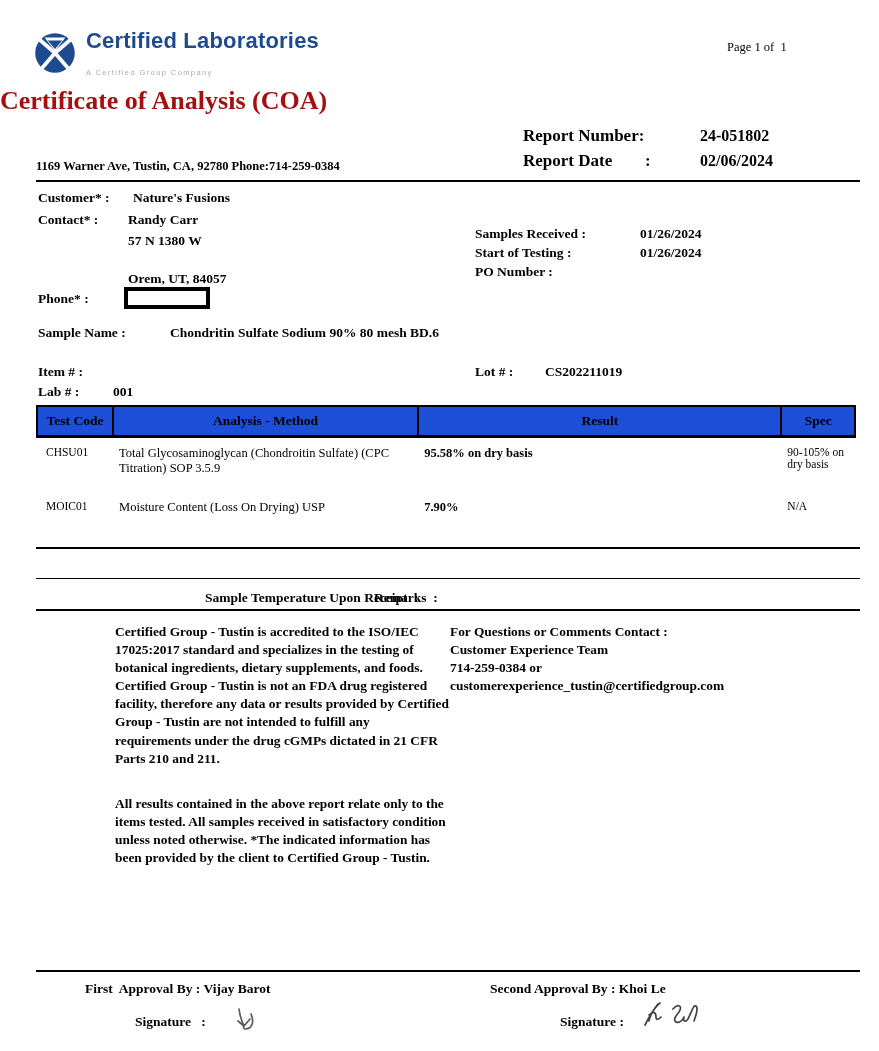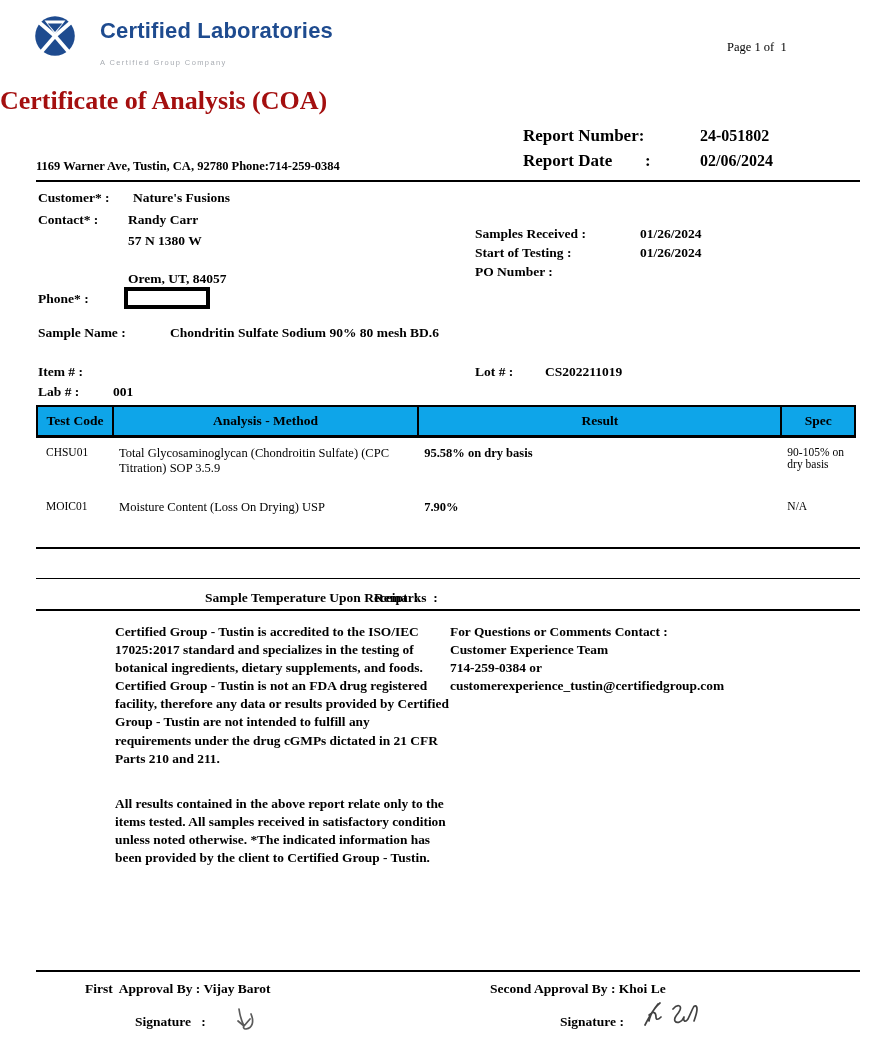--- a/index.html
+++ b/index.html
@@ -6,41 +6,41 @@
   html,body { background:#e9e9e9; }
   .page {
     position:relative; width:879px; height:1051px; margin:0 auto;
     background:#ffffff; font-family:"Liberation Serif", serif; color:#000;
     overflow:hidden;
   }
   .abs { position:absolute; white-space:pre; }
   .divider { position:absolute; background:#000; }
 
   
-  .logo-wrap { position:absolute; left:30px; top:10px; display:flex; align-items:flex-start; gap:20px; }
+  .logo-wrap { position:absolute; left:30px; top:20px; display:flex; align-items:flex-end; gap:6px; }
   .logo-text-name { font-family:"Liberation Sans", sans-serif; font-weight:bold; font-size:22px; color:#1e4b8f; letter-spacing:0.2px; margin-top:8px; }
   .logo-tagline { font-family:"Liberation Sans", sans-serif; font-size:7.5px; color:#a9adb3; letter-spacing:1.4px; margin-top:14px; }
   .page-indicator { left:727px; top:40px; font-size:12.5px; }
 
   
   .doc-title { position:absolute; left:0; top:86px; width:100%; 
     font-size:26px; font-weight:bold; color:#a40f0f; }
   .rpt-label { font-size:17px; font-weight:bold; }
   .rpt-value { font-size:16px; font-weight:bold; }
   .lab-address { left:36px; top:159px; font-size:12.5px; font-weight:bold; }
 
   
   .f13 { font-size:13.5px; font-weight:bold; }
   .phone-redaction { position:absolute; left:124px; top:287px; width:86px; height:22px;
     border:4px solid #000; background:#fff; }
 
   
   .results-table { position:absolute; left:36px; top:405px; width:820px; border-collapse:collapse; table-layout:fixed; }
   .results-table th {
-    border:2px solid #000; border-bottom:3px solid #000; background:#0ea5e9;
+    border:2px solid #000; border-bottom:3px solid #000; background:#1d4ed8;
     font-size:13.5px; font-weight:bold; padding:6px 3px; text-align:center;
   }
   .results-table td { vertical-align:top; padding:8px 6px 4px 6px; }
   .col-code  { width:9.3%; }
   .col-meth  { width:37.3%; }
   .col-res   { width:44.4%; }
   .col-spec  { width:9%; }
   .cell-code { font-size:11.5px; padding-left:9px !important; }
   .cell-meth { font-size:12.5px; }
   .cell-res  { font-size:12.5px; font-weight:bold; }

